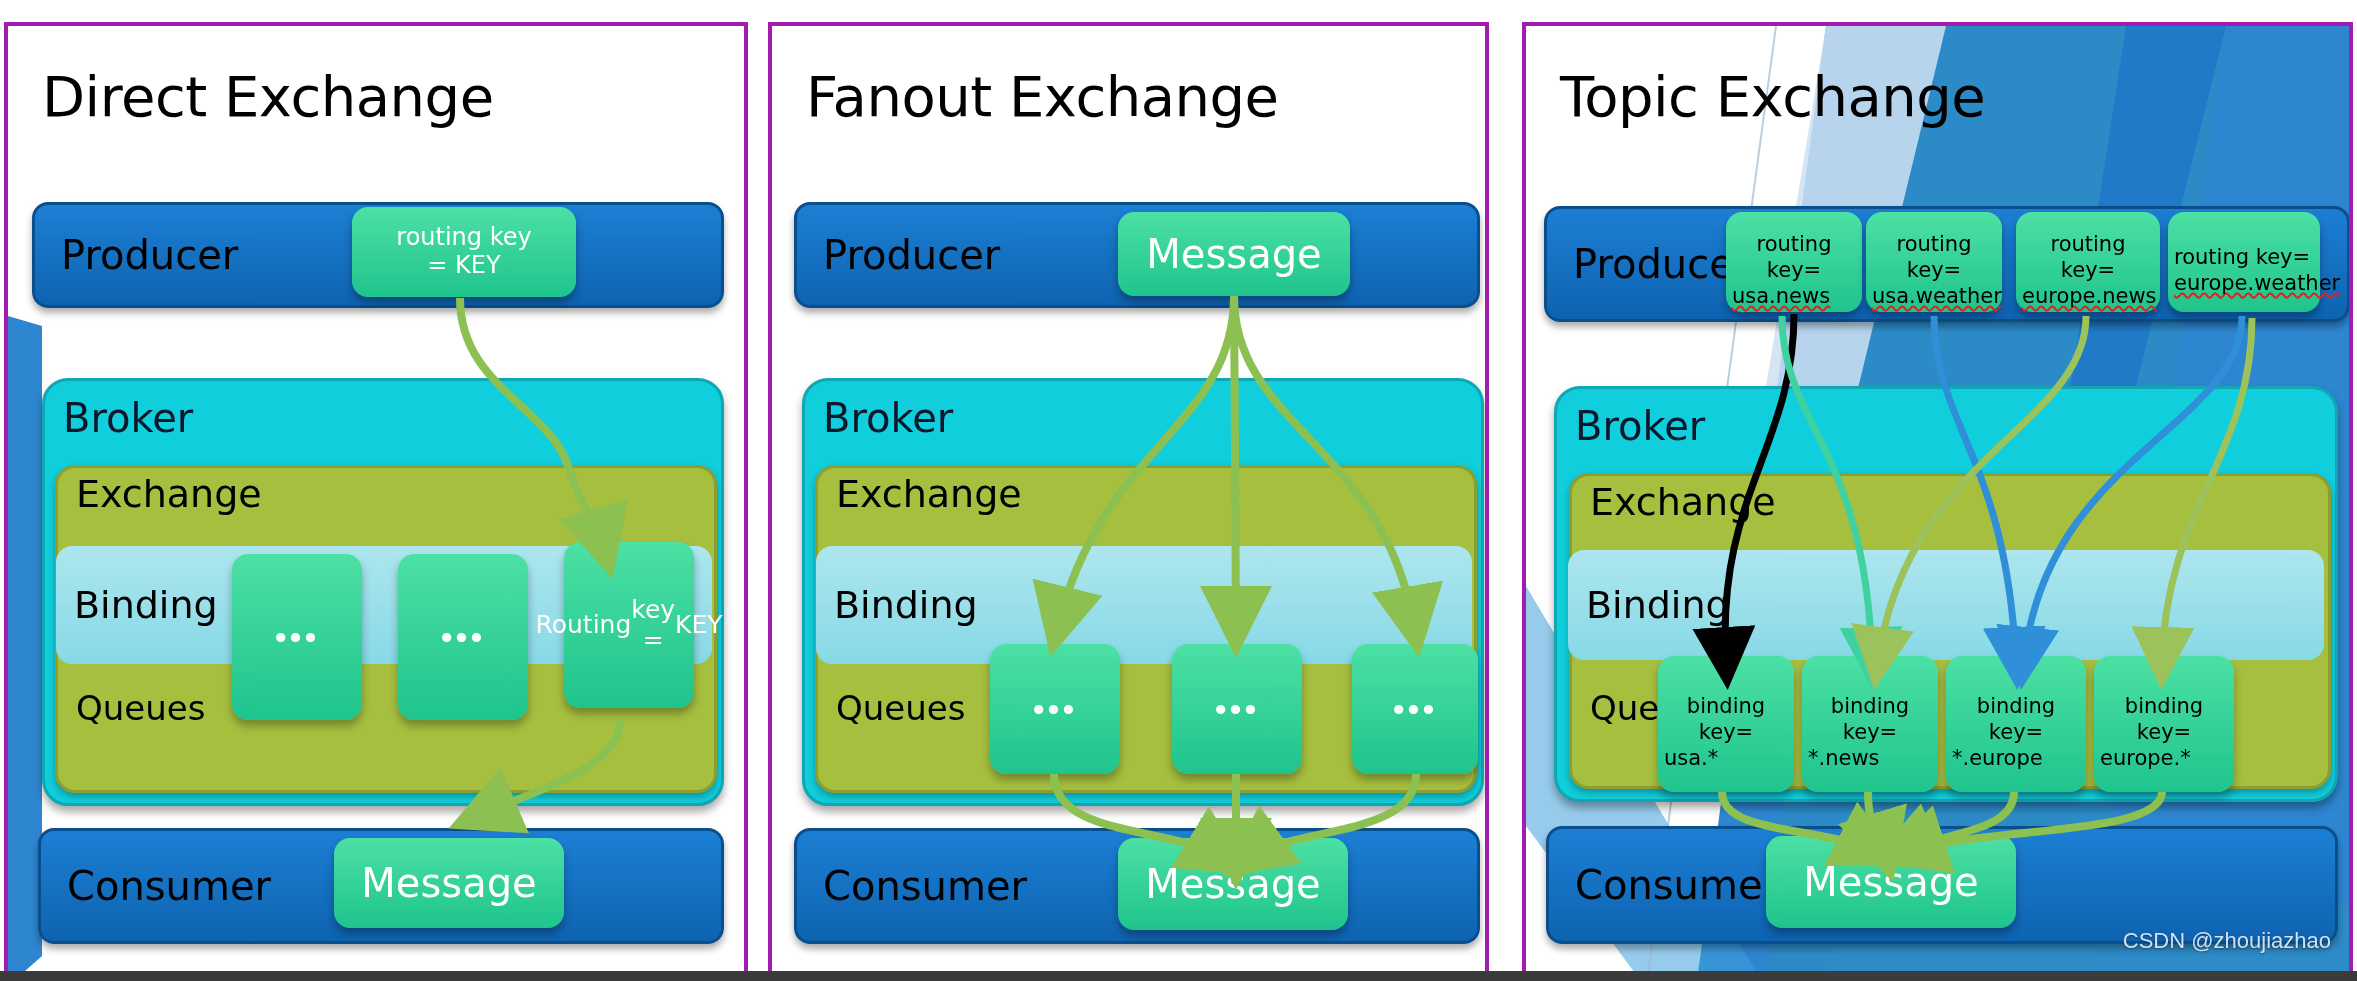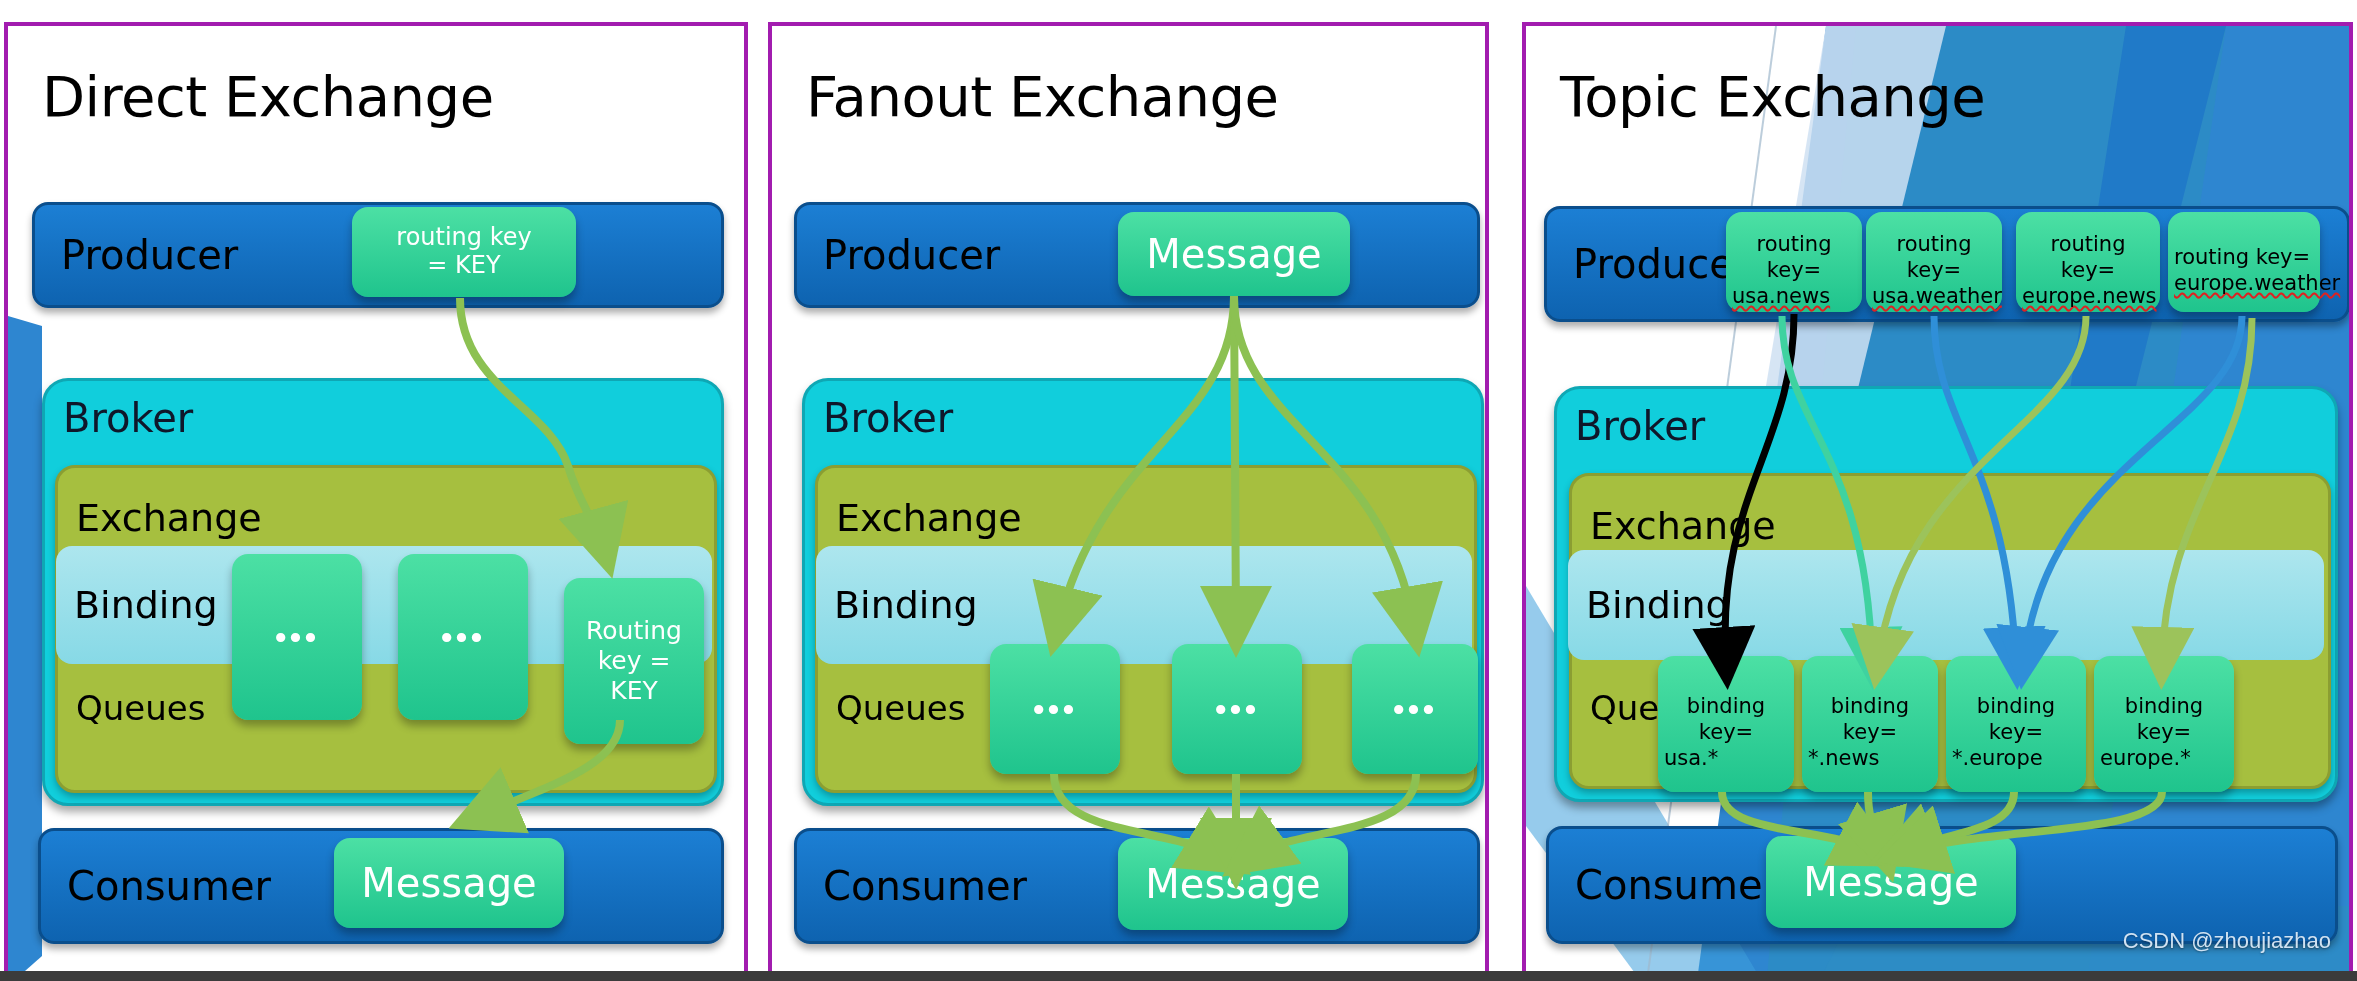--- a/index.html
+++ b/index.html
@@ -64,21 +64,21 @@
     font-family: "DejaVu Sans", sans-serif;
   }
   .exchange {
     position: absolute;
     background: #A6BF3F;
     border: 3px solid #8B9E32;
     border-radius: 20px;
     box-shadow: 0 4px 7px rgba(0,0,0,.28);
   }
   .exchange-label {
-    position: absolute; left: 18px; top: 28px;
+    position: absolute; left: 18px; top: 4px;
     font-size: 38px; color: #000; white-space: nowrap;
     font-family: "DejaVu Sans", sans-serif;
   }
   .binding {
     position: absolute;
     background: linear-gradient(180deg, #ADE6EE 0%, #87D9E6 100%);
     border-radius: 16px;
   }
   .binding-label {
     position: absolute; left: 18px; top: 50%;
@@ -166,21 +166,21 @@
         <span class="exchange-label">Exchange</span>
         <div class="binding" style="left:-2px; top:78px; width:656px; height:118px;">
           <span class="binding-label">Binding</span>
         </div>
         <span class="queues-label" style="left:18px; top:220px;">Queues</span>
       </div>
     </div>
 
     <div class="gbox dots" style="left:224px; top:528px; width:130px; height:166px;">•••</div>
     <div class="gbox dots" style="left:390px; top:528px; width:130px; height:166px;">•••</div>
-    <div class="gbox qkey" style="left:556px; top:552px; width:140px; height:166px; flex-direction:column;">
+    <div class="gbox qkey" style="left:556px; top:516px; width:130px; height:166px; flex-direction:row;">
       <span>Routing</span>
       <span>key =</span>
       <span>KEY</span>
     </div>
 
     <div class="bluebar" style="left:30px; top:802px; width:680px; height:110px;">
       <span class="role">Consumer</span>
     </div>
     <div class="gbox msg" style="left:326px; top:812px; width:230px; height:90px;">Message</div>
 

